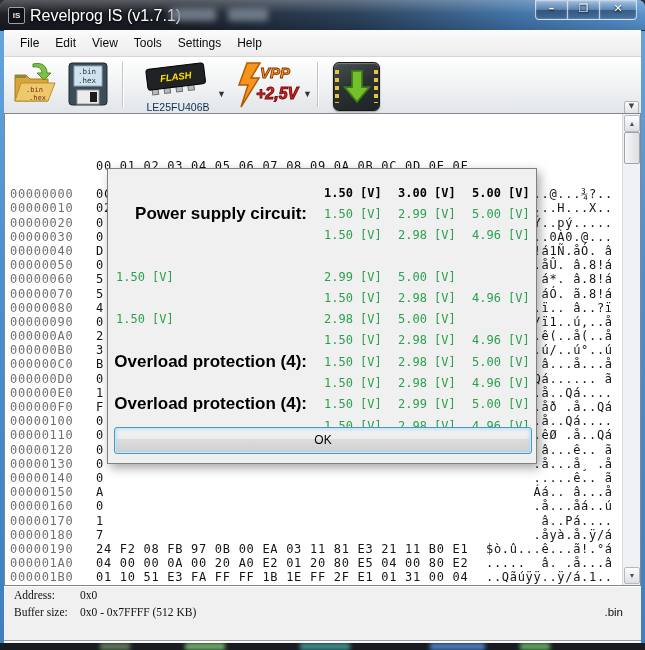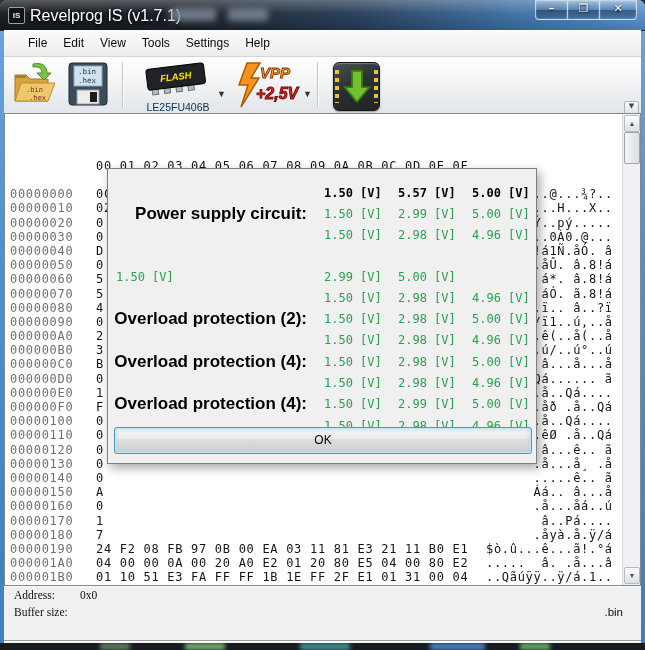--- a/index.html
+++ b/index.html
@@ -17,21 +17,21 @@
   .blob2{left:228px;top:8px;width:40px;height:13px;}
   .wctl{position:absolute;top:0;right:8px;display:flex;}
   .wbtn{height:18px;text-align:center;color:#fff;font:bold 11px/16px "DejaVu Sans",sans-serif;
     background:linear-gradient(180deg,rgba(190,212,235,.55),rgba(90,120,160,.45) 48%,rgba(28,48,78,.55) 52%,rgba(60,92,132,.5));
     border:1px solid rgba(235,243,250,.75);box-shadow:inset 0 0 2px rgba(255,255,255,.4);text-shadow:0 1px 2px #000;}
   .wbtn.min{width:31px;border-radius:0 0 0 4px;}
   .wbtn.max{width:31px;border-left:none;}
   .wbtn.cls{width:36px;border-left:none;border-radius:0 0 4px 0;}
   
   .client{position:absolute;left:4px;right:4px;top:30px;height:610px;background:#f0f0f0;}
-  .menubar{position:absolute;left:4px;right:4px;top:30px;height:27px;background:linear-gradient(#fbfbfb,#ececec);border-bottom:1px solid #d6d6d6;padding-left:16px;box-sizing:border-box;}
+  .menubar{position:absolute;left:4px;right:4px;top:30px;height:27px;background:linear-gradient(#fbfbfb,#ececec);border-bottom:1px solid #d6d6d6;padding-left:8px;box-sizing:border-box;}
   .menu-item{display:inline-block;padding:6px 8px 0 8px;font-size:12px;color:#0a0a0a;height:21px;}
   .toolbar{position:absolute;left:4px;right:4px;top:57px;height:56px;background:linear-gradient(#ffffff,#eef0f2 60%,#e2e5e9);border-bottom:1px solid #979797;}
   .tsep{position:absolute;top:5px;bottom:6px;width:1px;background:#c4c4c4;box-shadow:1px 0 0 #ffffff;}
   .tbtn{position:absolute;top:4px;}
   .ddarrow{position:absolute;font-size:9px;color:#333;top:28px;}
   .chiplabel{position:absolute;top:40px;width:100%;text-align:center;font-size:10.5px;color:#0c2f52;}
   
   .actions{position:absolute;left:329px;top:5px;display:flex;gap:28px;flex-direction:column;}
   .chip{position:relative;width:45px;height:47px;border-radius:6px;border:1px solid #14181b;
     background:linear-gradient(155deg,#4a5154,#2b3133 45%,#1e2426);box-shadow:inset 0 1px 1px rgba(255,255,255,.3),0 1px 2px rgba(0,0,0,.35);}
@@ -209,21 +209,21 @@
       <div class="sthumb"></div>
       <div class="sarrow down">▼</div>
     </div>
   </div>
 
   <div class="dialog">
     <div class="drows">
         <div class="drow header">
           <div class="dlabel"></div>
           <div class="dval">1.50 [V]</div>
-          <div class="dval">5.57 [V]</div>
+          <div class="dval">3.00 [V]</div>
           <div class="dval">5.00 [V]</div>
         </div>
         <div class="drow">
           <div class="dlabel">Power supply circuit:</div>
           <div class="dval">1.50 [V]</div>
           <div class="dval">2.99 [V]</div>
           <div class="dval">5.00 [V]</div>
         </div>
         <div class="drow">
           <div class="dlabel"></div>
@@ -237,21 +237,20 @@
           <div class="dval">2.99 [V]</div>
           <div class="dval">5.00 [V]</div>
         </div>
         <div class="drow">
           <div class="dlabel"></div>
           <div class="dval">1.50 [V]</div>
           <div class="dval">2.98 [V]</div>
           <div class="dval">4.96 [V]</div>
         </div>
         <div class="drow">
-          <div class="dlabel">Overload protection (2):</div>
           <div class="dval">1.50 [V]</div>
           <div class="dval">2.98 [V]</div>
           <div class="dval">5.00 [V]</div>
         </div>
         <div class="drow">
           <div class="dlabel"></div>
           <div class="dval">1.50 [V]</div>
           <div class="dval">2.98 [V]</div>
           <div class="dval">4.96 [V]</div>
         </div>
@@ -283,20 +282,21 @@
     <div class="okbtn">OK</div>
   </div>
 
   <div class="infopanel">
     <div class="inforow">
       <span class="ilabel">Address:</span>
       <span class="ivalue">0x0</span>
     </div>
     <div class="inforow">
       <span class="ilabel">Buffer size:</span>
+      <span class="ivalue">0x0 - 0x7FFFF (512 KB)</span>
     </div>
     <div class="fileext">.bin</div>
   </div>
 
   <div class="statusbar">
     <span class="smsg">Memory read ( 0.8 s )</span>
     <span class="scrc">CRC32: 0x374EE41D</span>
     <span class="grip"></span>
   </div>
 

